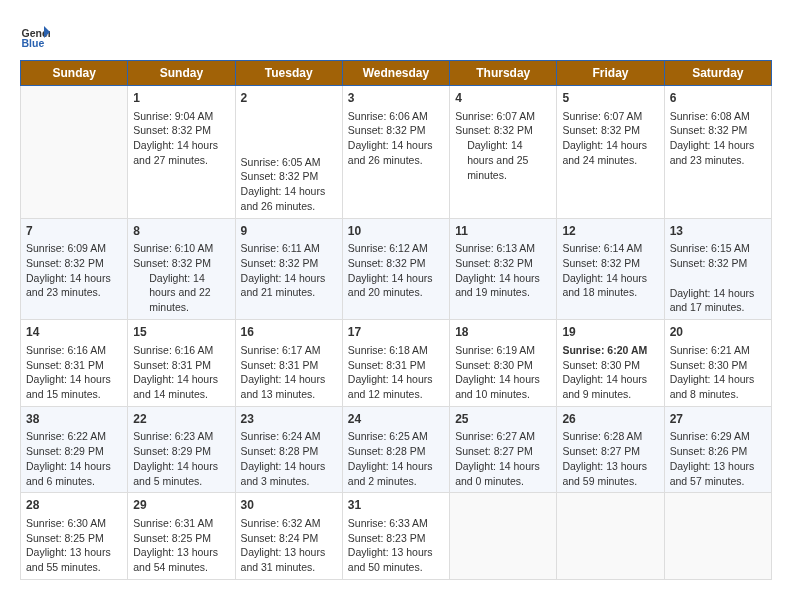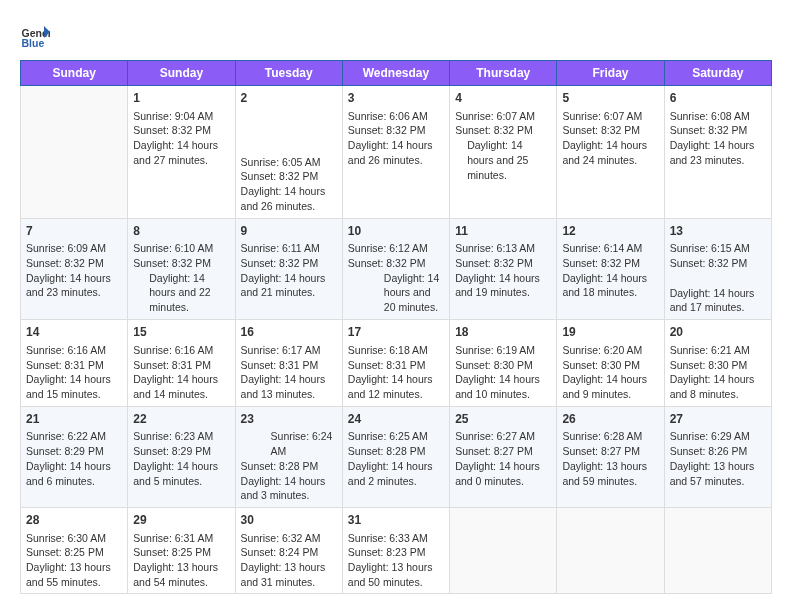--- a/index.html
+++ b/index.html
@@ -46,21 +46,21 @@
       font-size: 16px;
       font-weight: bold;
       color: #444;
     }
     .calendar {
       width: 100%;
       border-collapse: collapse;
       font-size: 11px;
     }
     .calendar thead tr th {
-      background: #8b5cf6;
+      background: #a16207;
       color: #fff;
       text-align: center;
       padding: 5px 4px;
       font-size: 12px;
       border: 1px solid #2a62b0;
     }
     .calendar tbody tr {
       border-bottom: 1px solid #ccc;
     }
     .calendar tbody td {
@@ -175,21 +175,21 @@
         <td>
           <span class="day-num">9</span>
           <span style="display: block;">Sunrise: 6:11 AM</span>
           <span style="display: block;">Sunset: 8:32 PM</span>
           <span style="display: block;">Daylight: 14 hours and 21 minutes.</span>
         </td>
         <td>
           <span class="day-num">10</span>
           <span style="display: block;">Sunrise: 6:12 AM</span>
           <span style="display: block;">Sunset: 8:32 PM</span>
-          <span style="display: block; margin-left: 36px;">Daylight: 14 hours and 20 minutes.</span>
+          <span style="display: block;">Daylight: 14 hours and 20 minutes.</span>
         </td>
         <td>
           <span class="day-num">11</span>
           <span style="display: block;">Sunrise: 6:13 AM</span>
           <span style="display: block;">Sunset: 8:32 PM</span>
           <span style="display: block;">Daylight: 14 hours and 19 minutes.</span>
         </td>
         <td>
           <span class="day-num">12</span>
           <span style="display: block;">Sunrise: 6:14 AM</span>
@@ -229,47 +229,47 @@
           <span style="display: block;">Daylight: 14 hours and 12 minutes.</span>
         </td>
         <td>
           <span class="day-num">18</span>
           <span style="display: block;">Sunrise: 6:19 AM</span>
           <span style="display: block;">Sunset: 8:30 PM</span>
           <span style="display: block;">Daylight: 14 hours and 10 minutes.</span>
         </td>
         <td>
           <span class="day-num">19</span>
-          <span style="display: block;">Sunrise: 6:20 AM</span>
+          <span style="display: block; font-weight: bold;">Sunrise: 6:20 AM</span>
           <span style="display: block;">Sunset: 8:30 PM</span>
           <span style="display: block;">Daylight: 14 hours and 9 minutes.</span>
         </td>
         <td>
           <span class="day-num">20</span>
           <span style="display: block;">Sunrise: 6:21 AM</span>
           <span style="display: block;">Sunset: 8:30 PM</span>
           <span style="display: block;">Daylight: 14 hours and 8 minutes.</span>
         </td>
       </tr>
       <tr class="alt-row">
         <td>
-          <span class="day-num">21</span>
+          <span class="day-num">38</span>
           <span style="display: block;">Sunrise: 6:22 AM</span>
           <span style="display: block;">Sunset: 8:29 PM</span>
           <span style="display: block;">Daylight: 14 hours and 6 minutes.</span>
         </td>
         <td>
           <span class="day-num">22</span>
           <span style="display: block;">Sunrise: 6:23 AM</span>
           <span style="display: block;">Sunset: 8:29 PM</span>
           <span style="display: block;">Daylight: 14 hours and 5 minutes.</span>
         </td>
         <td>
           <span class="day-num">23</span>
-          <span style="display: block; margin-left: 30px;">Sunrise: 6:24 AM</span>
+          <span style="display: block;">Sunrise: 6:24 AM</span>
           <span style="display: block;">Sunset: 8:28 PM</span>
           <span style="display: block;">Daylight: 14 hours and 3 minutes.</span>
         </td>
         <td>
           <span class="day-num">24</span>
           <span style="display: block;">Sunrise: 6:25 AM</span>
           <span style="display: block;">Sunset: 8:28 PM</span>
           <span style="display: block;">Daylight: 14 hours and 2 minutes.</span>
         </td>
         <td>

